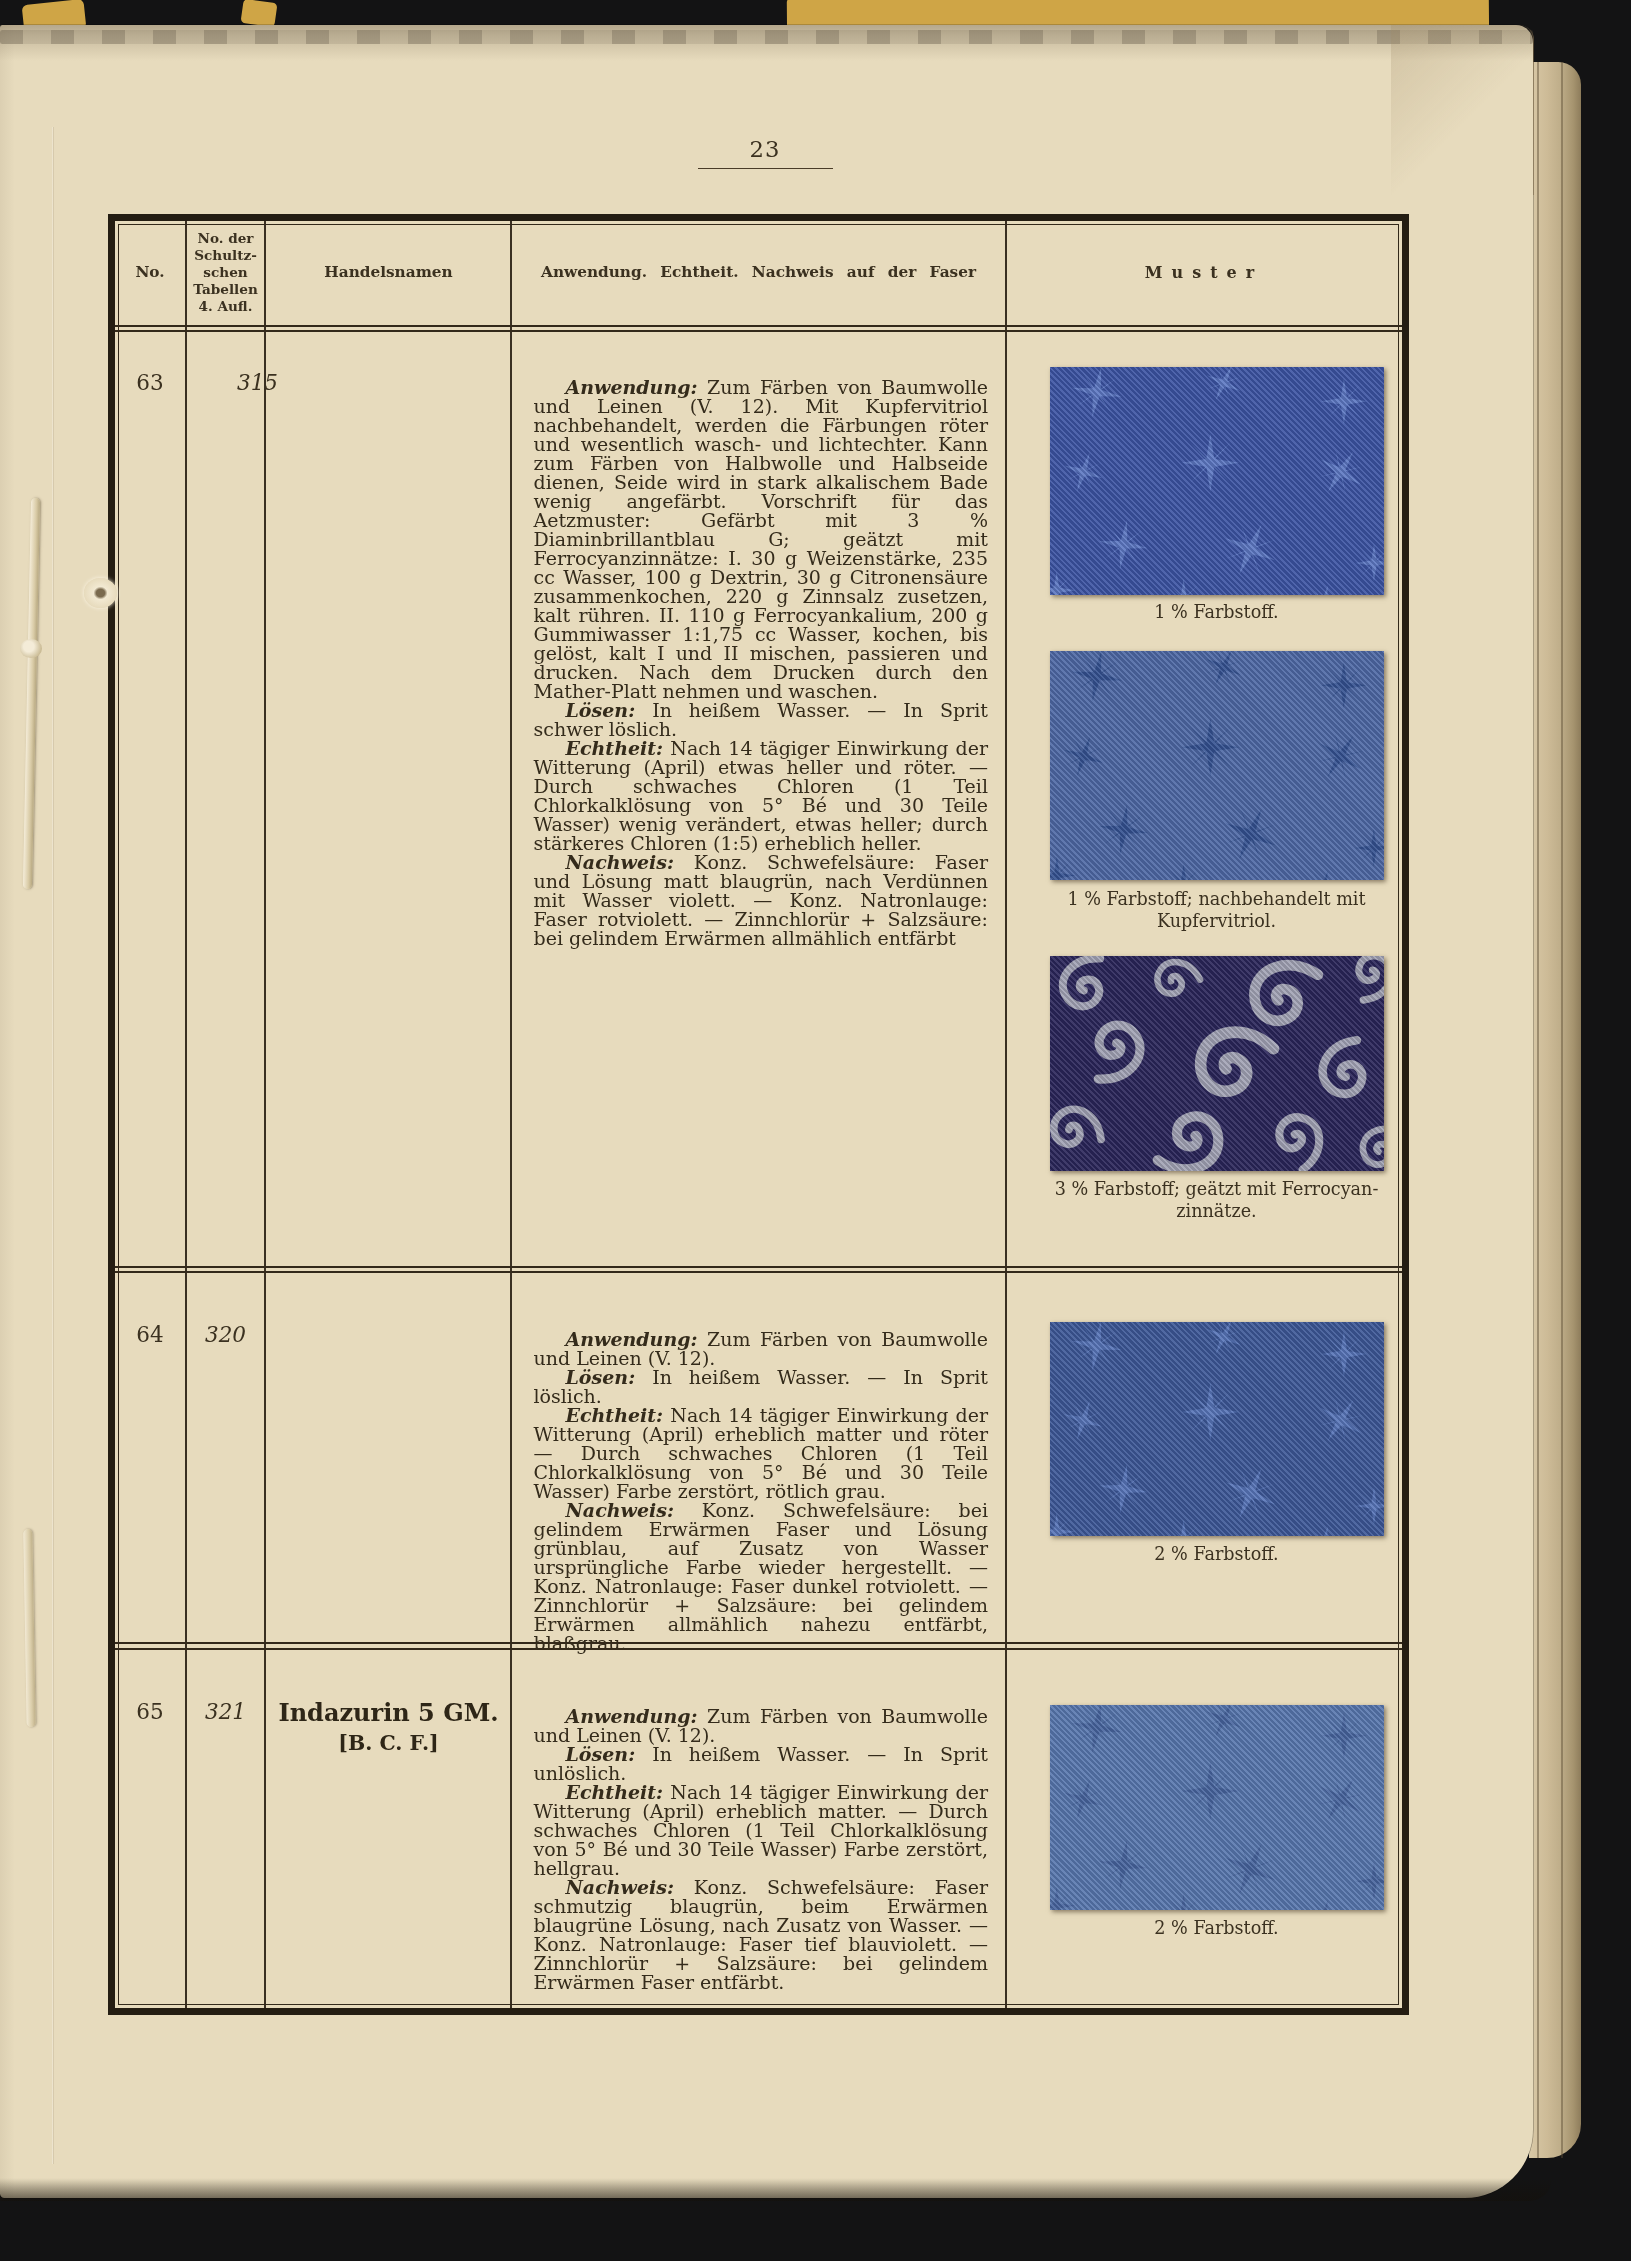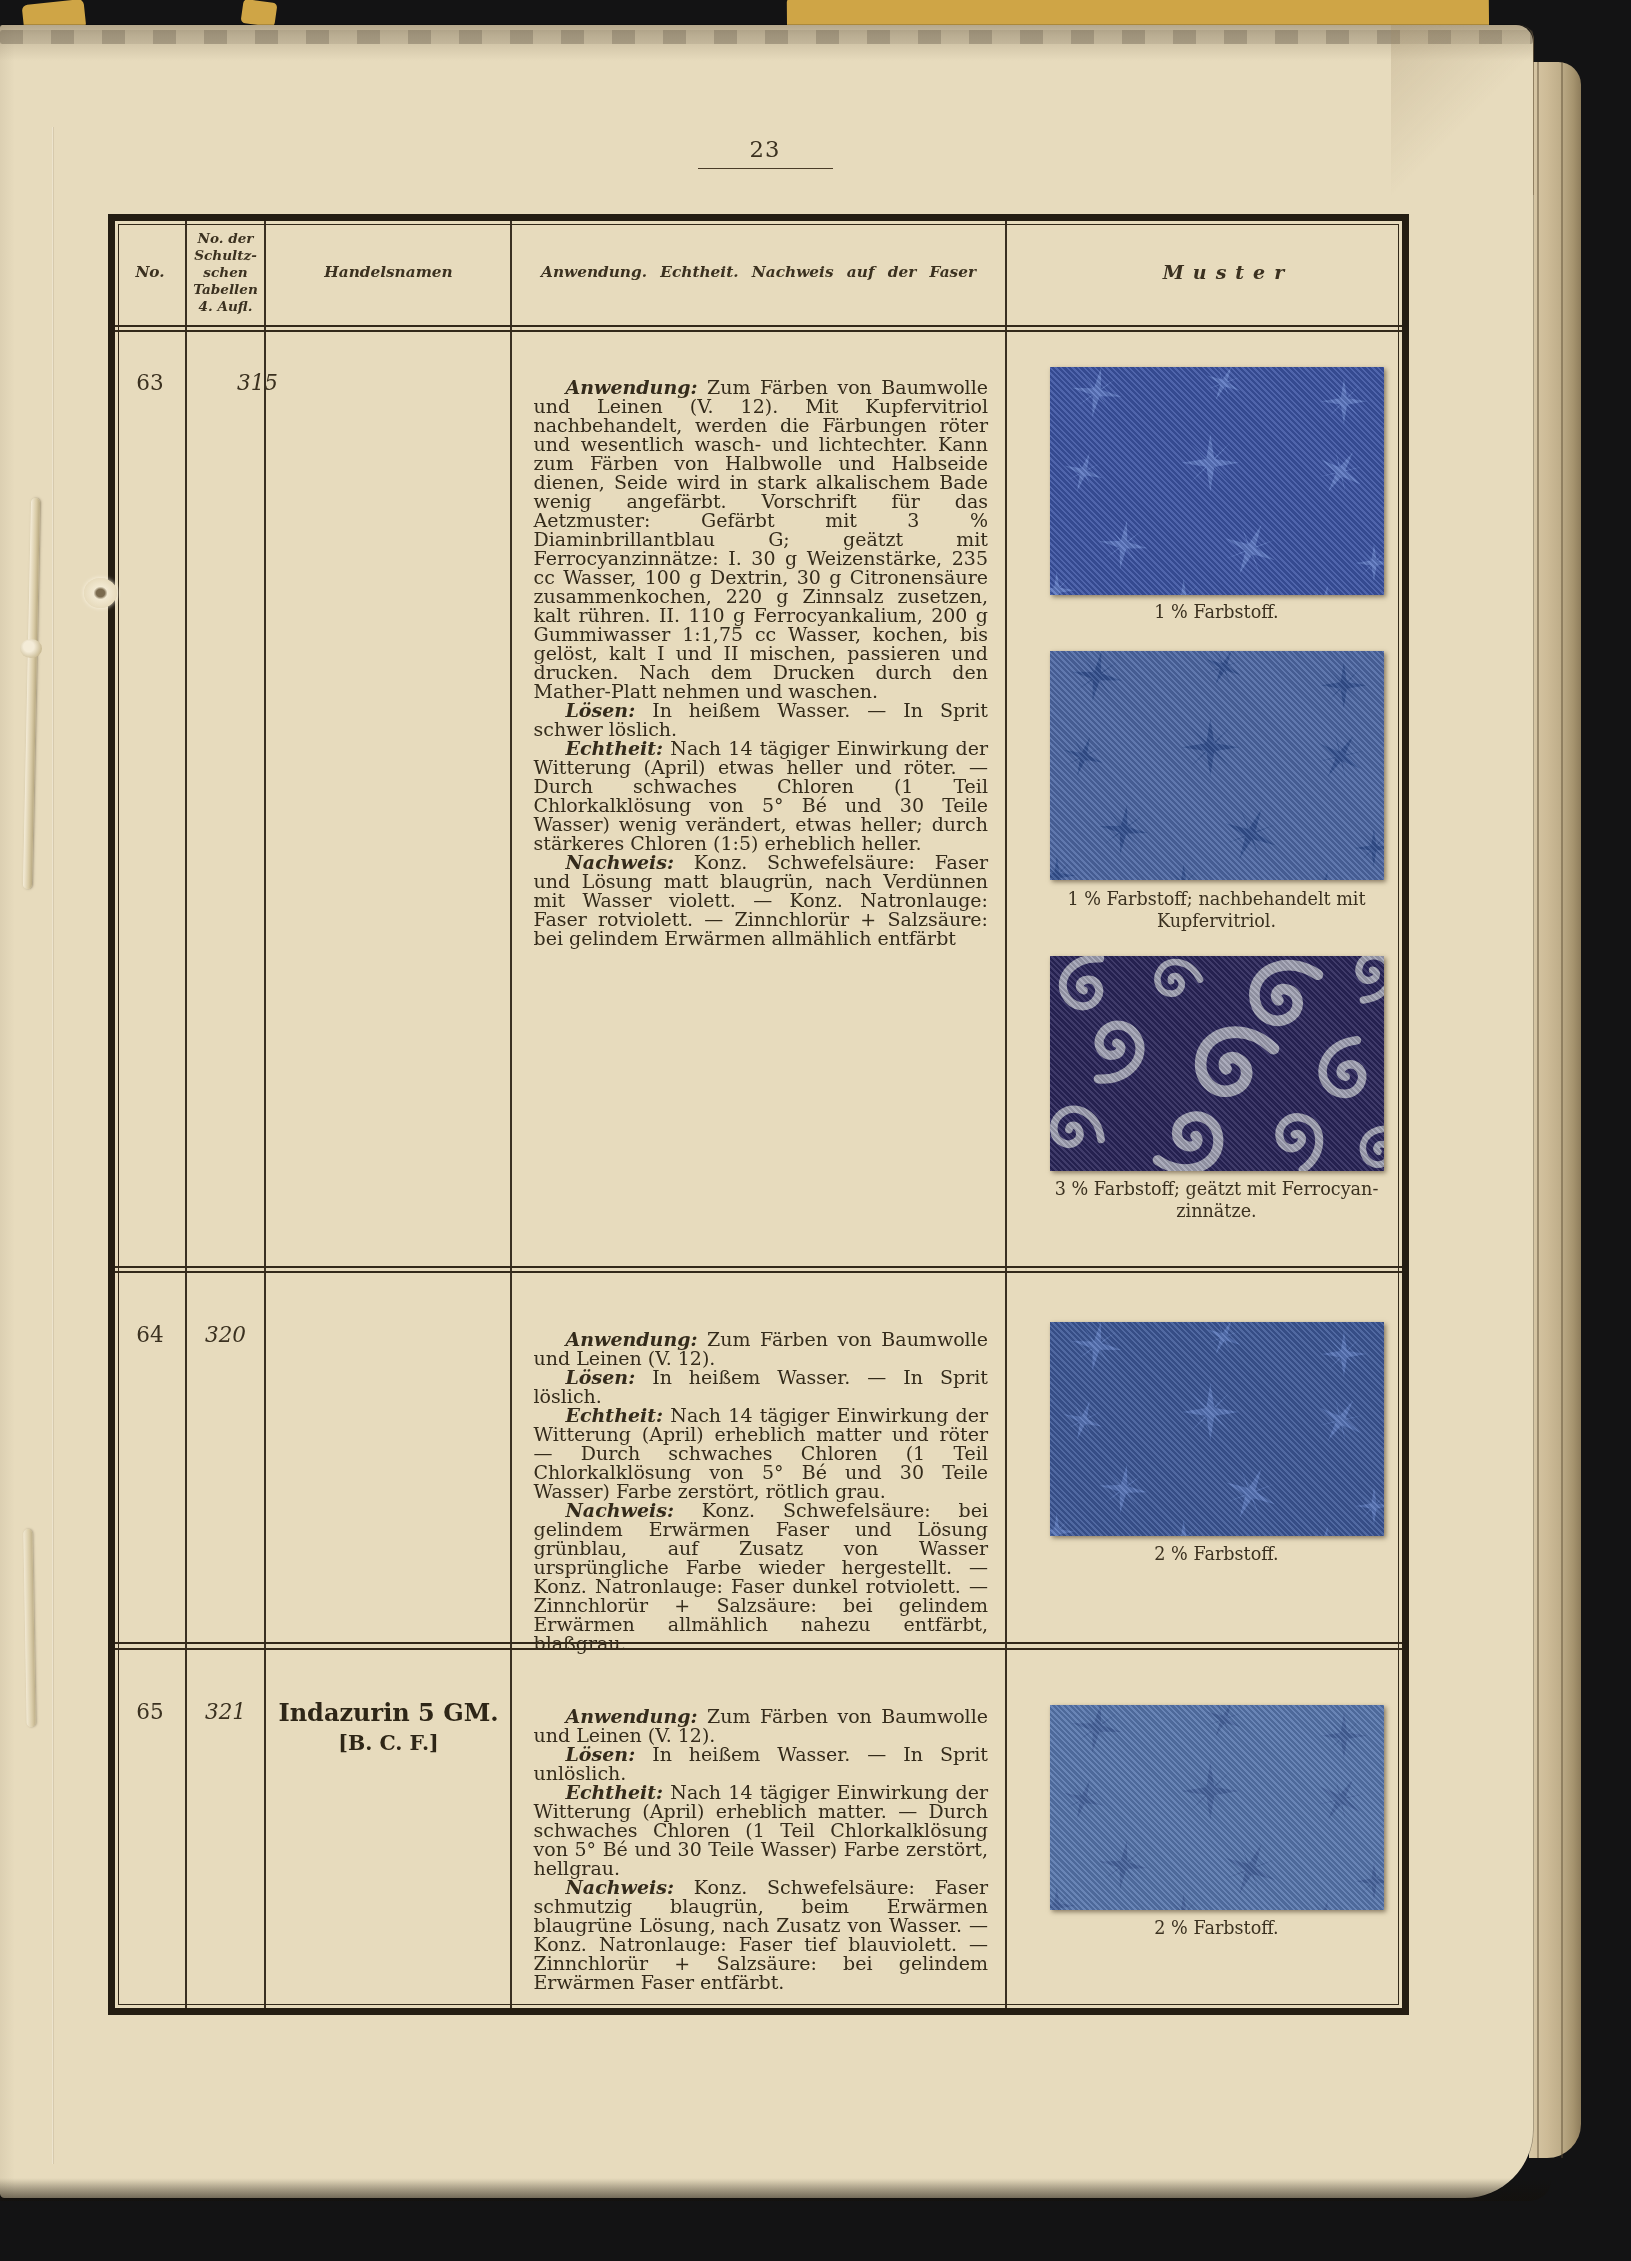--- a/index.html
+++ b/index.html
@@ -48,25 +48,25 @@
   #page-number-rule{margin:5.7px auto 0 auto;width:135px;height:1.7px;background:#4a3c28;}
 
   
   #dye-table{position:absolute;left:108px;top:214px;width:1301px;height:1801px;box-sizing:border-box;
     border:7.4px solid #241d12;z-index:1;}
   #inner-border{position:absolute;inset:3.4px;border:1.7px solid #33291a;pointer-events:none;}
   .vline{position:absolute;top:0;bottom:0;width:1.7px;background:#3a3022;}
   .hsep{position:absolute;height:1.7px;background:#33291a;left:0;right:0;}
 
   .hcell{position:absolute;top:0;height:102px;display:flex;align-items:center;justify-content:center;
-    text-align:center;color:#3b3120;font-weight:bold;font-style:italic;}
+    text-align:center;color:#3b3120;font-weight:bold;}
   .hcell-small{font-size:13.6px;line-height:17px;white-space:pre-line;font-weight:bold;}
   .hcell-mid{font-size:15.3px;}
   .hcell-wide{font-size:15.3px;word-spacing:8px;}
-  .hcell-muster{font-size:19px;letter-spacing:9px;padding-left:24px;}
+  .hcell-muster{font-size:16px;letter-spacing:9px;}
 
   .row{position:absolute;left:0;width:1286px;}
   .cell-no,.cell-schultz{position:absolute;top:0;padding-top:36px;text-align:center;font-size:21.5px;color:#3b3120;}
   .cell-schultz i{font-style:italic;}
   .cell-name{position:absolute;top:0;padding-top:33px;text-align:center;color:#2e2617;}
   .name-line{font-size:24px;font-weight:bold;line-height:33px;}
   .name-line .bracket{font-weight:normal;font-style:italic;font-size:20.4px;}
   .name-line-sub{font-size:20.4px;line-height:29.5px;font-weight:bold;}
   .cell-text{position:absolute;top:0;box-sizing:border-box;padding:44px 17px 0 21.5px;color:#342b1b;
     font-size:19px;line-height:19px;text-align:justify;}

